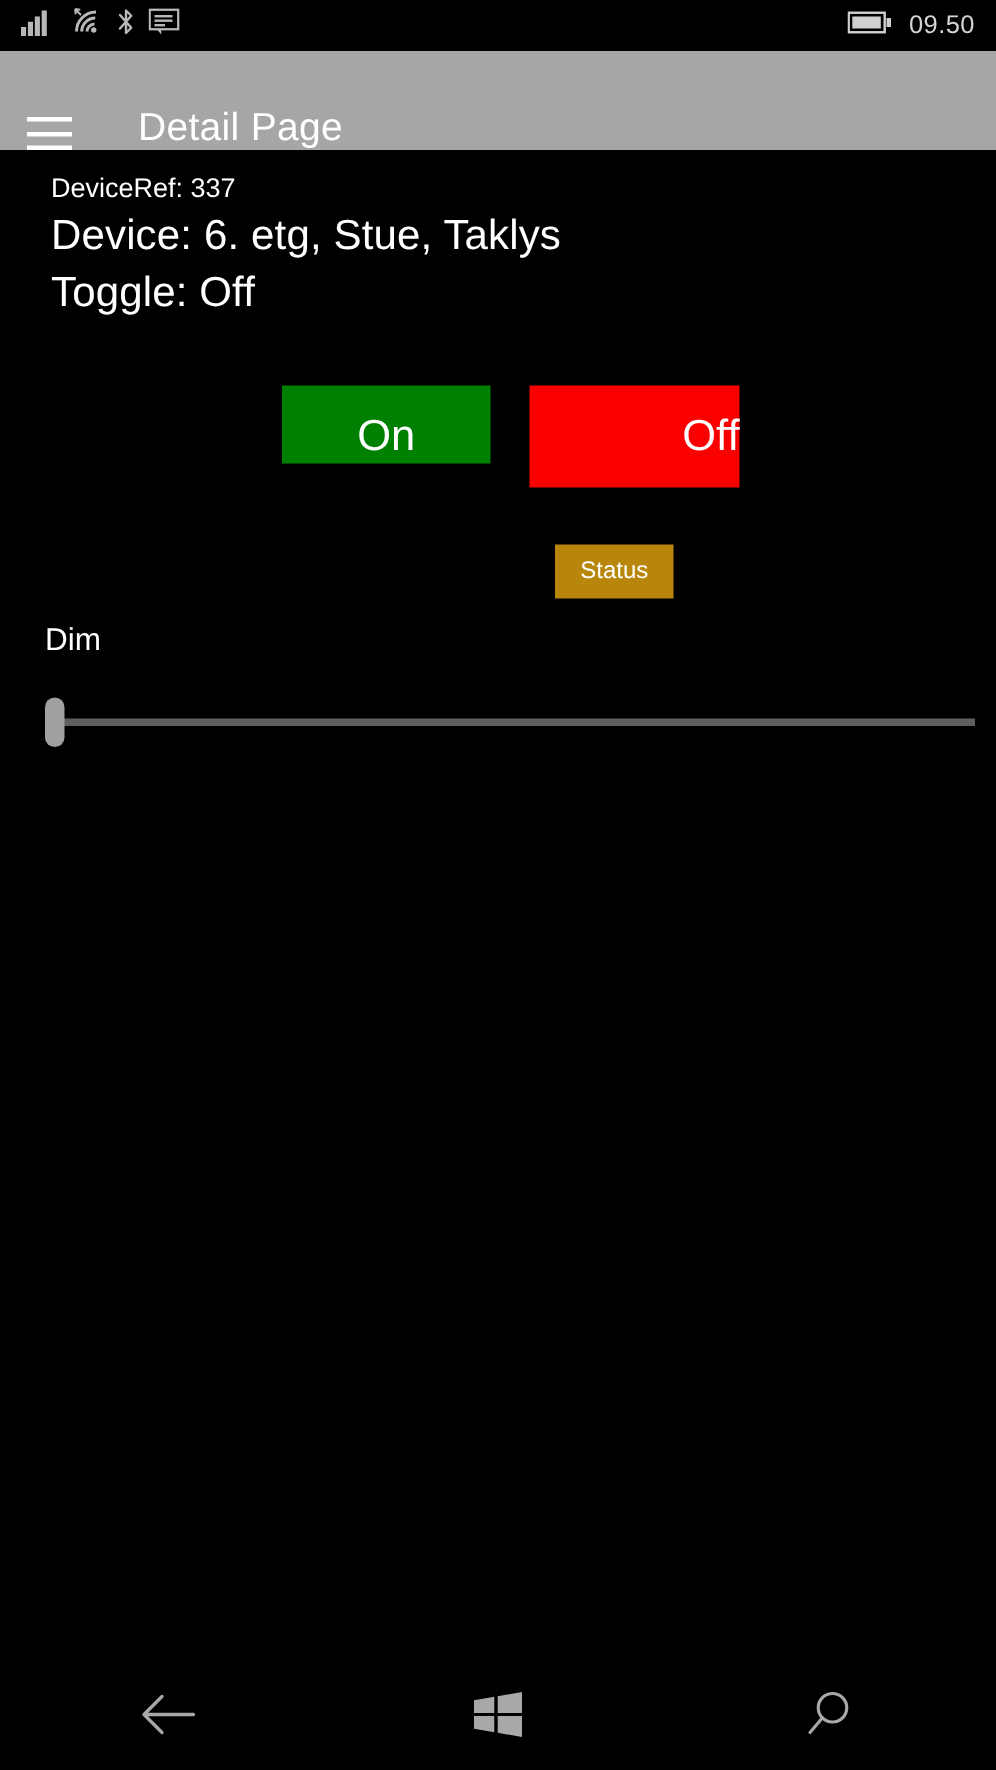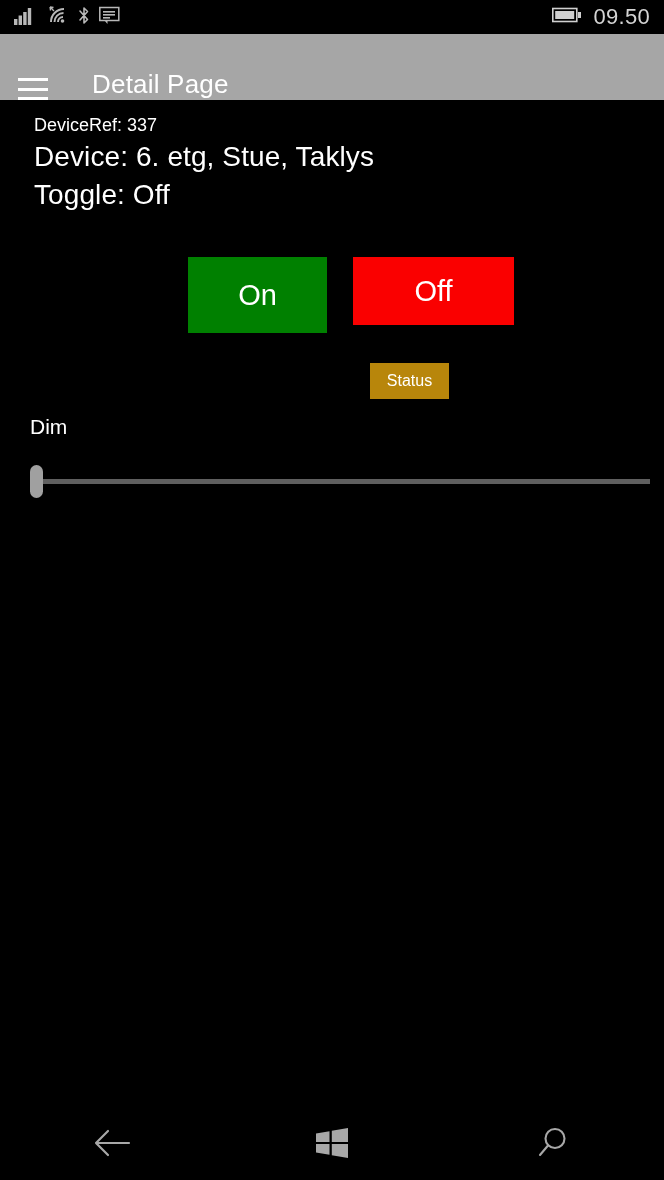--- a/index.html
+++ b/index.html
@@ -36,21 +36,21 @@
     height: 24px;
   }
   .status-right {
     margin-left: auto;
     display: flex;
     align-items: center;
     gap: 11px;
   }
   .status-icon { display: block; }
   .clock-text {
-    font-size: 22px;
+    font-size: 17px;
     color: #d4d4d4;
     letter-spacing: 0.3px;
     font-family: "Liberation Sans", sans-serif;
   }
 
   
   .title-bar {
     position: absolute;
     top: 34px; left: 0;
     width: 664px;
@@ -118,46 +118,46 @@
   
   .primary-row {
     position: absolute;
     top: 157px; left: 0;
     width: 664px;
     height: 68px;
   }
   .btn-on {
     position: absolute;
     left: 188px; top: 0;
-    width: 139px; height: 76px;
+    width: 139px; height: 52px;
     background: #008000;
     border: none;
     color: #ffffff;
     font-family: "Liberation Sans", sans-serif;
     font-size: 29px;
     font-weight: 400;
     cursor: pointer;
     line-height: 68px;
     padding: 0;
     text-align: center;
   }
   .btn-off {
     position: absolute;
     left: 353px; top: 0;
-    width: 161px; height: 68px;
+    width: 140px; height: 68px;
     background: #fa0000;
     border: none;
     color: #ffffff;
     font-family: "Liberation Sans", sans-serif;
     font-size: 29px;
     font-weight: 400;
     cursor: pointer;
     line-height: 68px;
     padding: 0;
-    text-align: center;
+    text-align: right;
   }
 
   
   .secondary-row {
     position: absolute;
     top: 263px; left: 0;
     width: 664px;
     height: 36px;
   }
   .btn-last-level {

